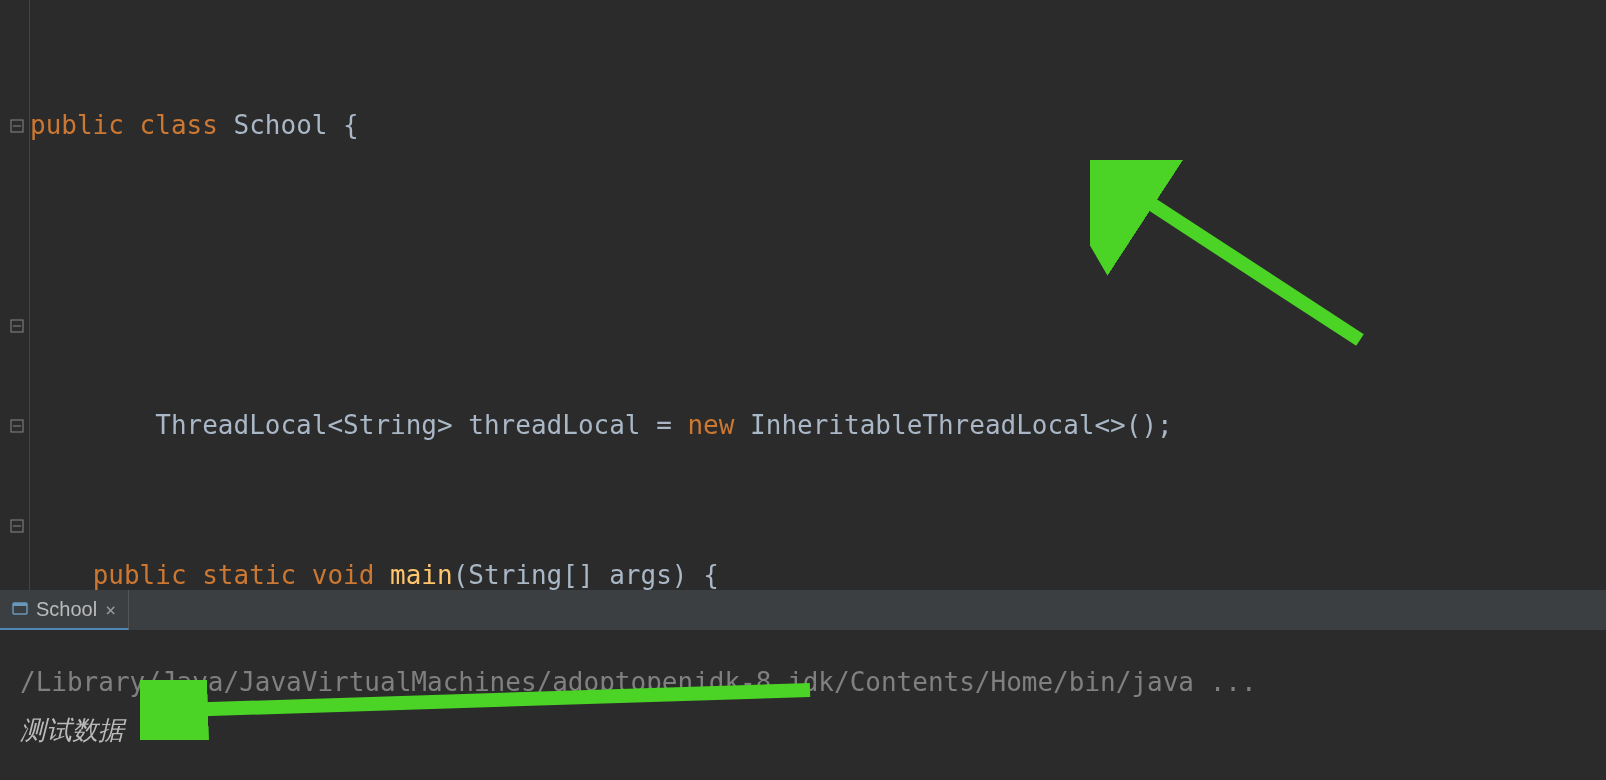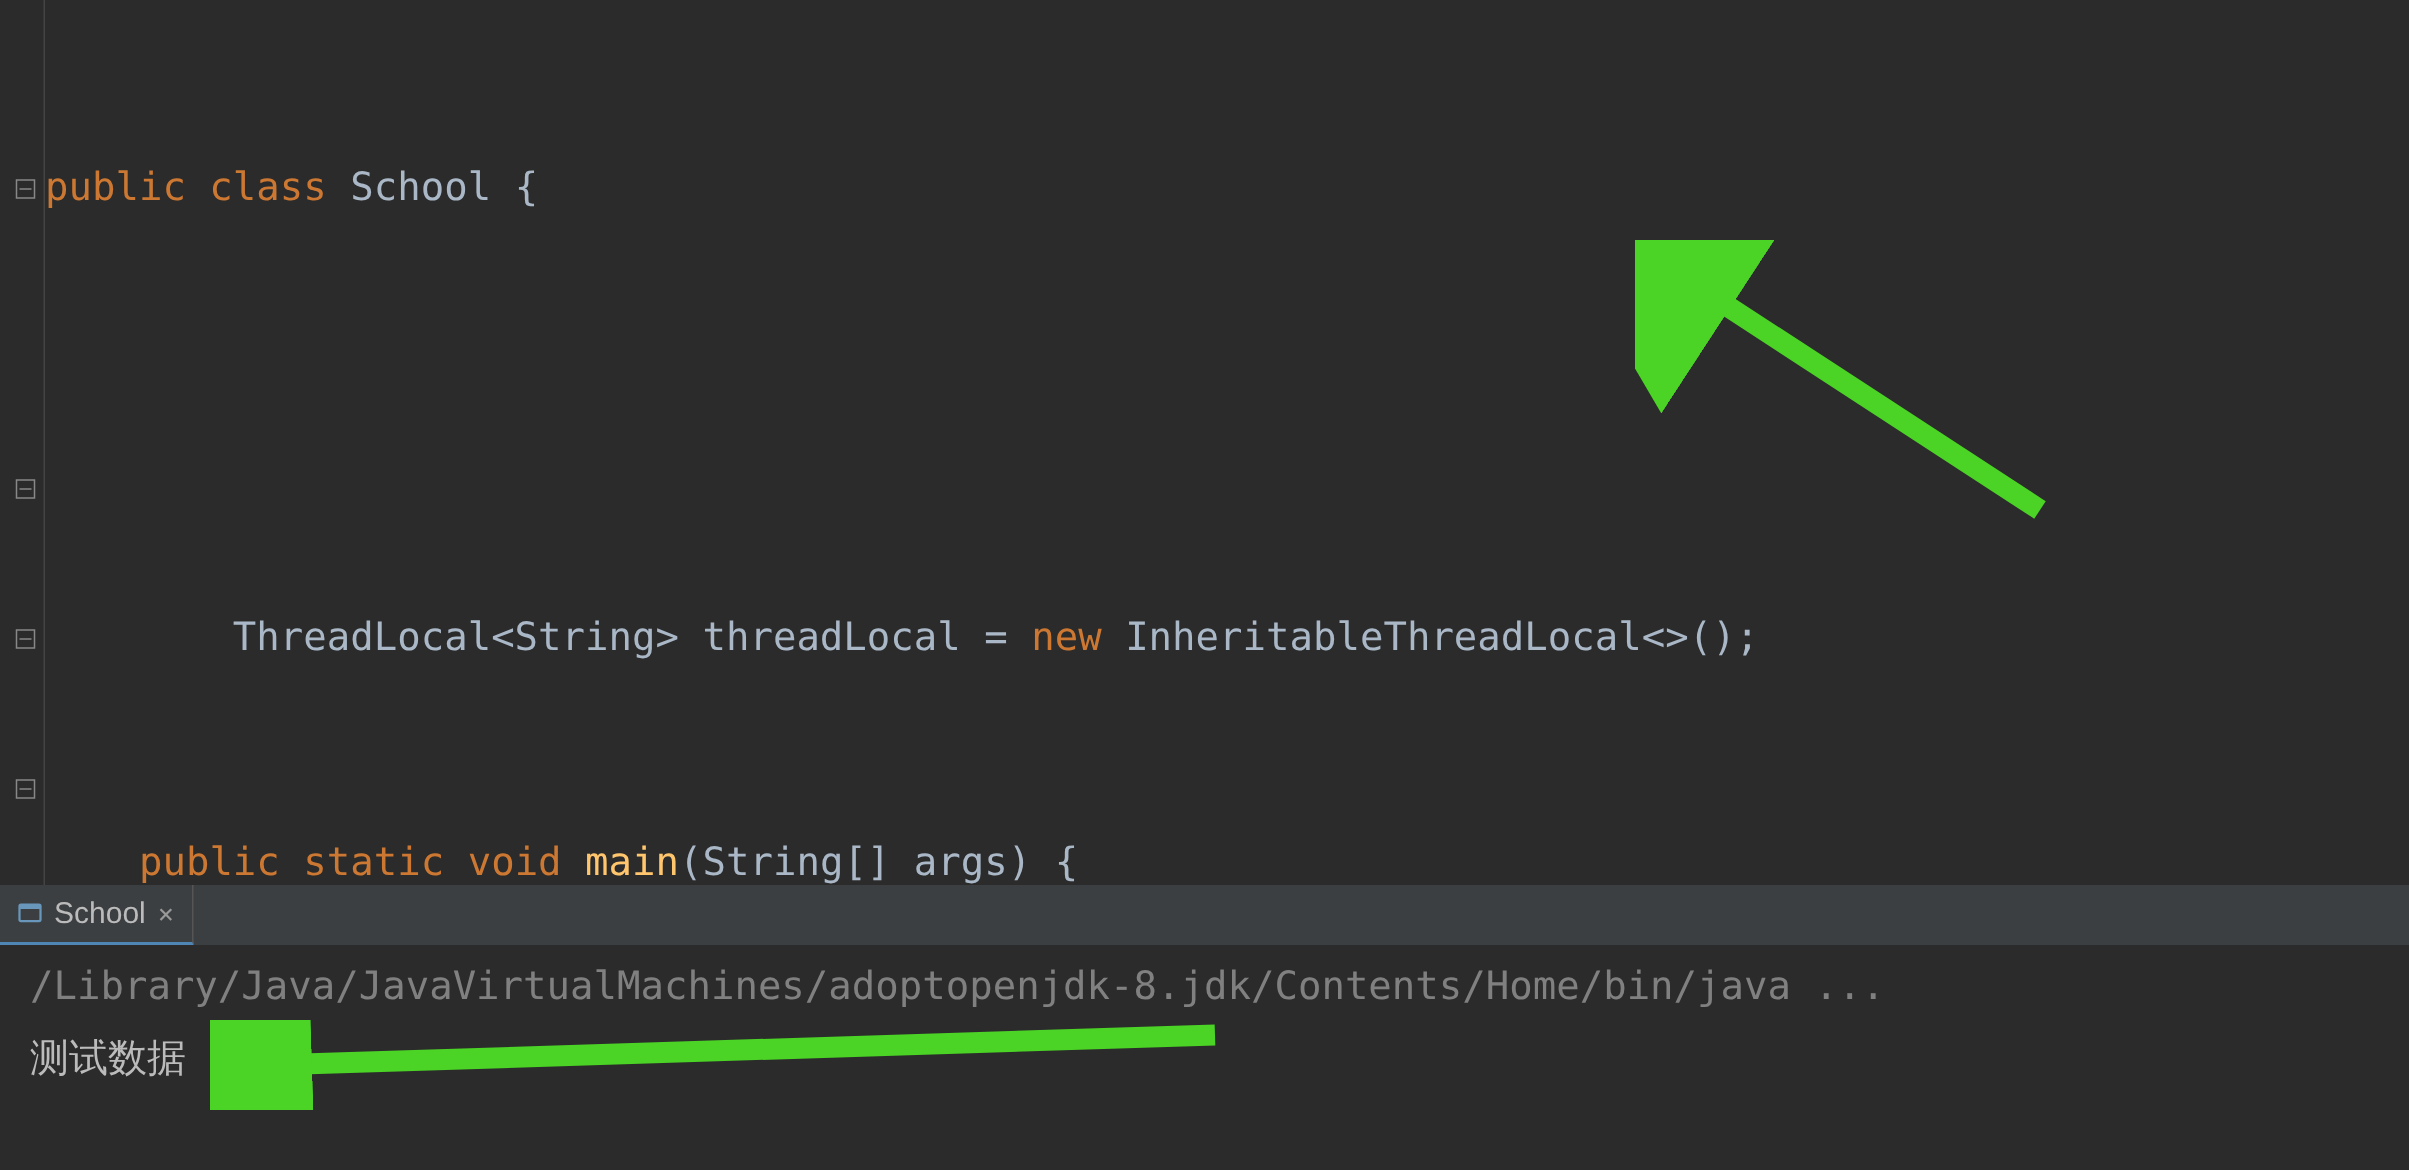--- a/index.html
+++ b/index.html
@@ -13,23 +13,23 @@
   .k-orange { color:#CC7832; }
   .k-yellow { color:#FFC66D; }
   .k-green  { color:#6A8759; }
   .txt      { color:#A9B7C6; }
 
   .console-tab-bar { position:absolute; left:0; top:590px; width:100%; height:40px; background:#3c3f41; display:flex; align-items:center; }
   .tab { display:flex; align-items:center; height:40px; padding:0 12px; background:#3c3f41; border-right:1px solid #555; border-bottom:2px solid #4e87b5; }
   .tab-icon { width:18px; height:18px; margin-right:6px; }
   .tab-label { font-family:-apple-system,Helvetica,Arial,sans-serif; font-size:20px; color:#bbb; }
   .tab-close { margin-left:8px; font-size:18px; color:#999; cursor:pointer; }
-  .console { position:absolute; left:0; top:630px; width:100%; height:122px; background:#2b2b2b; padding:4px 20px; font-size:26px; line-height:48px; }
+  .console { position:absolute; left:0; top:630px; width:100%; height:122px; background:#2b2b2b; padding:28px 20px; font-size:26px; line-height:48px; }
   .console .cmd { color:#808080; }
-  .console .out { color:#bbbbbb; }
+  .console .out { color:#bbbbbb;font-style:italic; }
 
   .arrow { position:absolute; pointer-events:none; }
 </style>
 </head>
 <body>
 
 <div class="editor">
   <div class="gutter">
     <div class="fold" style="top:118px">
       <svg viewBox="0 0 14 14">

